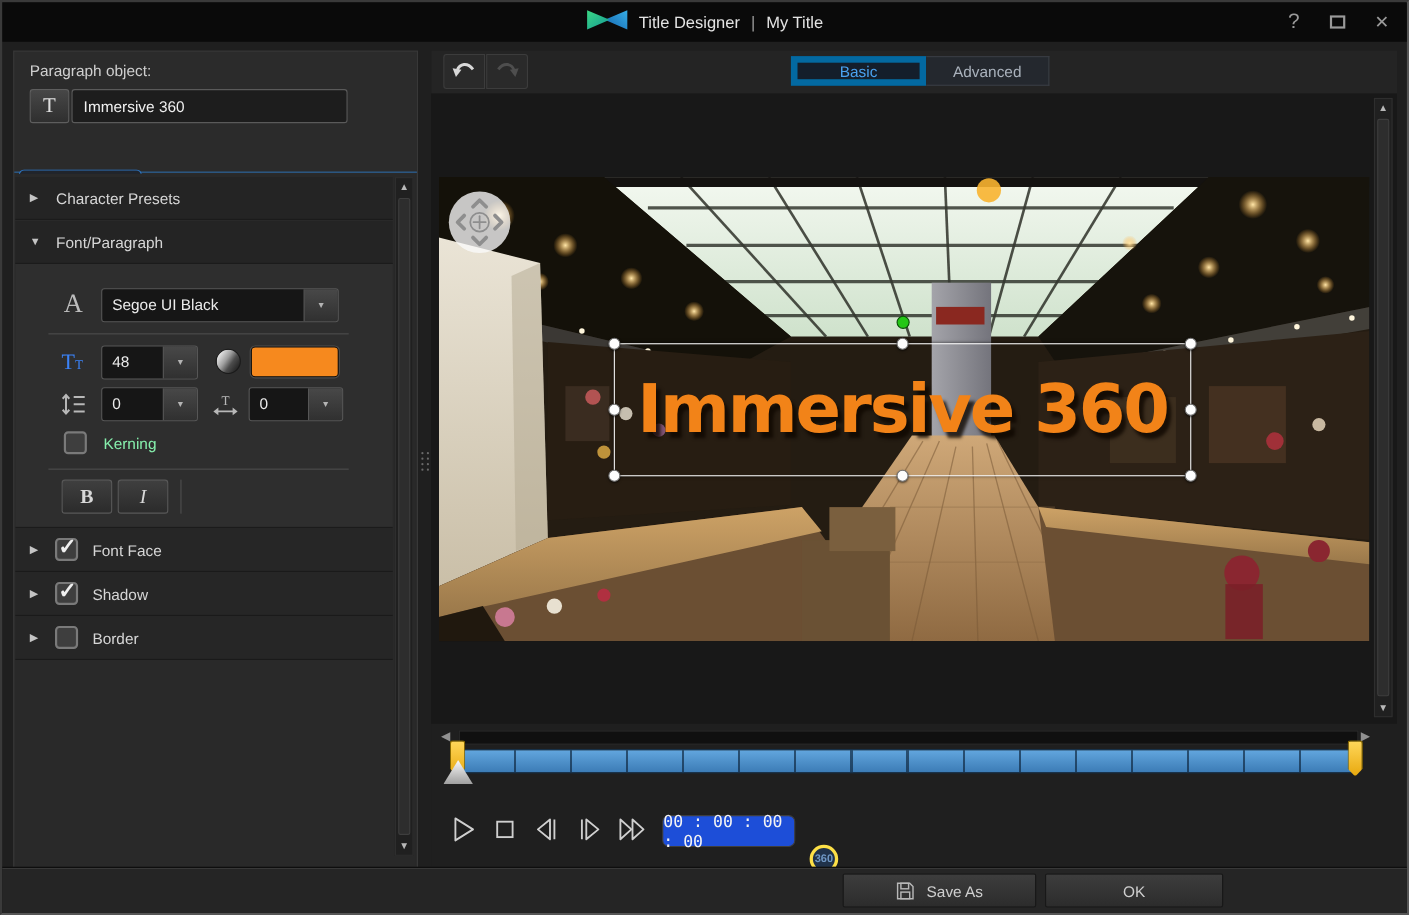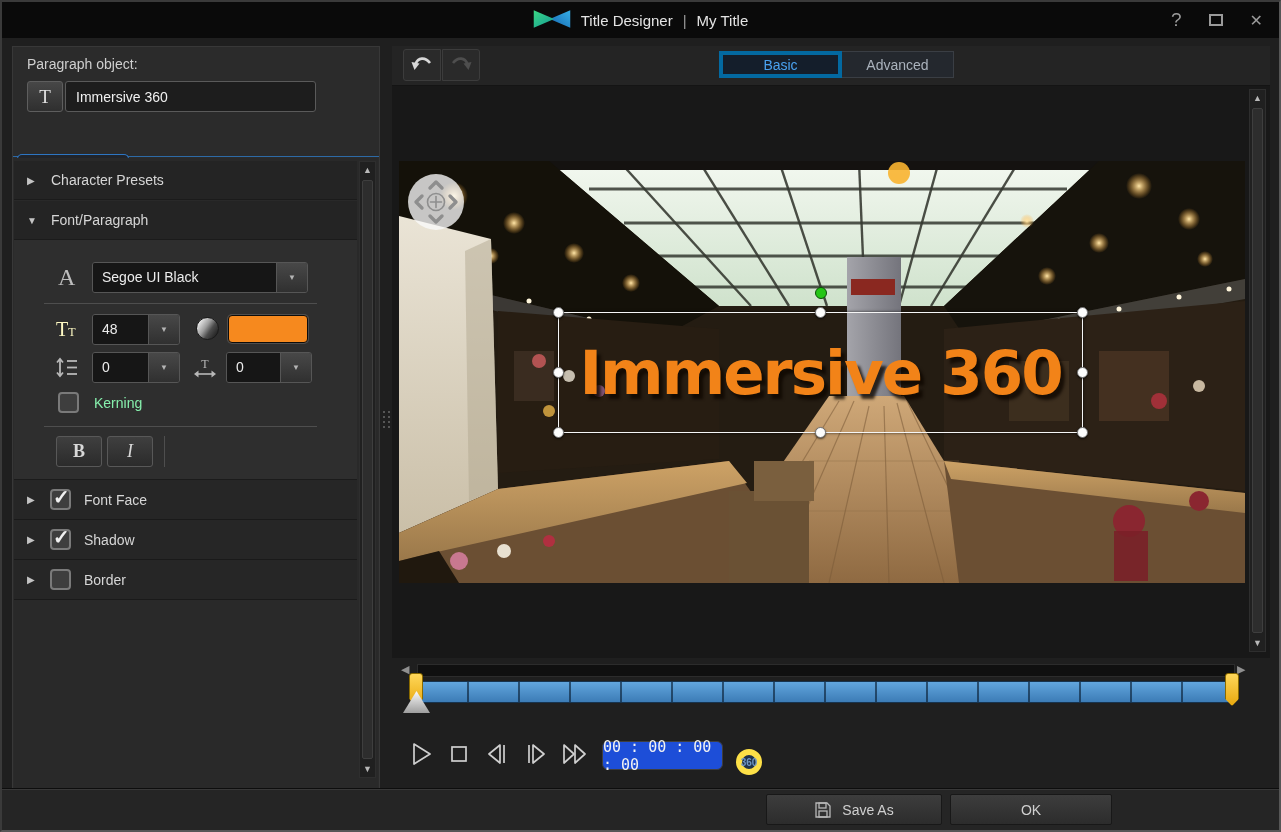--- a/index.html
+++ b/index.html
@@ -39,21 +39,21 @@
   .hdr-fp { top:43px; }
   .font-controls { position:absolute; left:0; right:21px; top:82px; height:240px; background:#2e2e2e; border-bottom:1px solid #1b1b1b; }
   .glyph-A { position:absolute; left:44px; top:24px; font-family:"Liberation Serif",serif; font-size:24px; color:#bdbdbd; }
   .combo { position:absolute; height:31px; display:flex; border:1px solid #565656; border-radius:3px; overflow:hidden; cursor:pointer; }
   .combo .ctext { flex:1; background:#161616; color:#ececec; padding:0 9px; line-height:29px; font-size:14px; }
   .combo .cbtn { width:31px; background:linear-gradient(#484848,#303030); border-left:1px solid #565656;
                  display:flex; align-items:center; justify-content:center; color:#b4b4b4; font-size:8px; }
   .combo-family { left:78px; top:22px; width:216px; }
   .divider { position:absolute; left:30px; right:40px; border-top:1px solid #4e4e4e; }
   .div1 { top:63px; } .div2 { top:186px; }
-  .glyph-Tt { position:absolute; left:42px; top:78px; color:#fef9c3; font-family:"Liberation Serif",serif; }
+  .glyph-Tt { position:absolute; left:42px; top:78px; color:#3b82f6; font-family:"Liberation Serif",serif; }
   .glyph-Tt .big { font-size:20px; } .glyph-Tt .small { font-size:12px; }
   .combo-size { left:78px; top:74px; width:88px; }
   .moon { position:absolute; left:182px; top:77px; width:23px; height:23px; border-radius:50%; border:1px solid #1a1a1a;
           background:linear-gradient(125deg,#ededed 12%,#9e9e9e 42%,#4c4c4c 62%,#232323 88%); }
   .swatch { position:absolute; left:214px; top:75px; width:80px; height:28px; border-radius:4px;
             background:#f6891e; border:1px solid #0c0c0c; box-shadow:0 0 0 1px #4e4e4e; cursor:pointer; }
   .icon22 { position:absolute; }
   .ic-linespace { left:42px; top:116px; }
   .combo-line { left:78px; top:112px; width:88px; }
   .ic-charspace { left:178px; top:118px; }
@@ -89,21 +89,21 @@
 
   
   .right-panel { position:absolute; left:390px; top:44px; width:878px; height:744px; background:#1f1f1f; }
   .toolbar { position:absolute; left:0; top:0; right:0; height:40px; background:#242424; border-bottom:1px solid #141414; }
   .undo-btn,.redo-btn { position:absolute; top:3px; width:38px; height:32px; background:#2a2a2a; border:1px solid #3c3c3c;
                         display:flex; align-items:center; justify-content:center; cursor:pointer; }
   .undo-btn { left:11px; border-radius:3px 0 0 3px; }
   .redo-btn { left:50px; border-radius:0 3px 3px 0; }
   .mode-tab { position:absolute; top:5px; height:27px; display:flex; align-items:center; justify-content:center;
               font-size:14px; cursor:pointer; }
-  .tab-basic { left:327px; width:123px; background:#141e2b; border:4px solid #0369a1; color:#4aa2f0; }
+  .tab-basic { left:327px; width:123px; background:#141e2b; border:6px solid #0369a1; color:#4aa2f0; }
   .tab-advanced { left:450px; width:112px; background:#24282e; border:1px solid #3a3e44; border-left:none; color:#aab2bc; }
 
   .preview { position:absolute; left:0; top:40px; right:0; height:572px; background:#181818; }
   .scene { position:absolute; left:7px; top:75px; width:846px; height:422px; overflow:hidden; cursor:grab; }
   .scene svg.bg { position:absolute; left:0; top:0; width:100%; height:100%; }
   .nav-ctl { position:absolute; left:8px; top:12px; width:58px; height:58px; cursor:pointer; }
   .sel-box { position:absolute; left:159px; top:151px; width:525px; height:121px;
              border:1px solid #f6f6f6; box-shadow:0 0 3px rgba(0,0,0,.7); cursor:move; }
   .canvas-text { position:absolute; inset:0; display:flex; align-items:center; justify-content:center;
                  font-family:"DejaVu Sans",sans-serif; font-weight:bold; font-size:61px; letter-spacing:-2px;
@@ -131,22 +131,22 @@
   .trim-l { left:17px; } .trim-r { left:833px; }
   .playhead { position:absolute; left:11px; top:33px; width:27px; height:22px; cursor:ew-resize;
               background:linear-gradient(#fafafa,#9e9e9e); clip-path:polygon(50% 0,100% 100%,0 100%);
               filter:drop-shadow(0 1px 1px rgba(0,0,0,.7)); }
 
   
   .tp-btn { position:absolute; top:694px; width:28px; height:28px; cursor:pointer; }
   .tc-box { position:absolute; left:210px; top:695px; width:121px; height:29px; background:#1d4ed8;
             border:1px solid #3e3e3e; border-radius:6px; color:#f2f2f2; font-family:"DejaVu Sans Mono",monospace;
             font-size:15px; display:flex; align-items:center; justify-content:center; cursor:text; }
-  .badge-360 { position:absolute; left:344px; top:703px; width:26px; height:26px; border-radius:50%;
-               border:6px solid #fde047; background:#20324a; color:#6f97c4; font-size:10px; font-weight:bold;
+  .badge-360 { position:absolute; left:344px; top:722px; width:26px; height:26px; border-radius:50%;
+               border:3px solid #fde047; background:#20324a; color:#6f97c4; font-size:10px; font-weight:bold;
                display:flex; align-items:center; justify-content:center; cursor:pointer; }
 
   
   .footer { position:absolute; left:0; right:0; bottom:0; height:42px; background:#252525; border-top:1px solid #0d0d0d;
             box-shadow:inset 0 1px 0 #383838; }
   .f-btn { position:absolute; top:5px; height:31px; background:linear-gradient(#3d3d3d,#2c2c2c); border:1px solid #181818;
            border-radius:2px; color:#cfcfcf; font-size:14px; display:flex; align-items:center; justify-content:center;
            gap:10px; cursor:pointer; }
   .f-share { left:604px; width:156px; } .f-saveas { left:764px; width:176px; }
   .f-ok { left:948px; width:162px; } .f-cancel { left:1111px; width:158px; }

